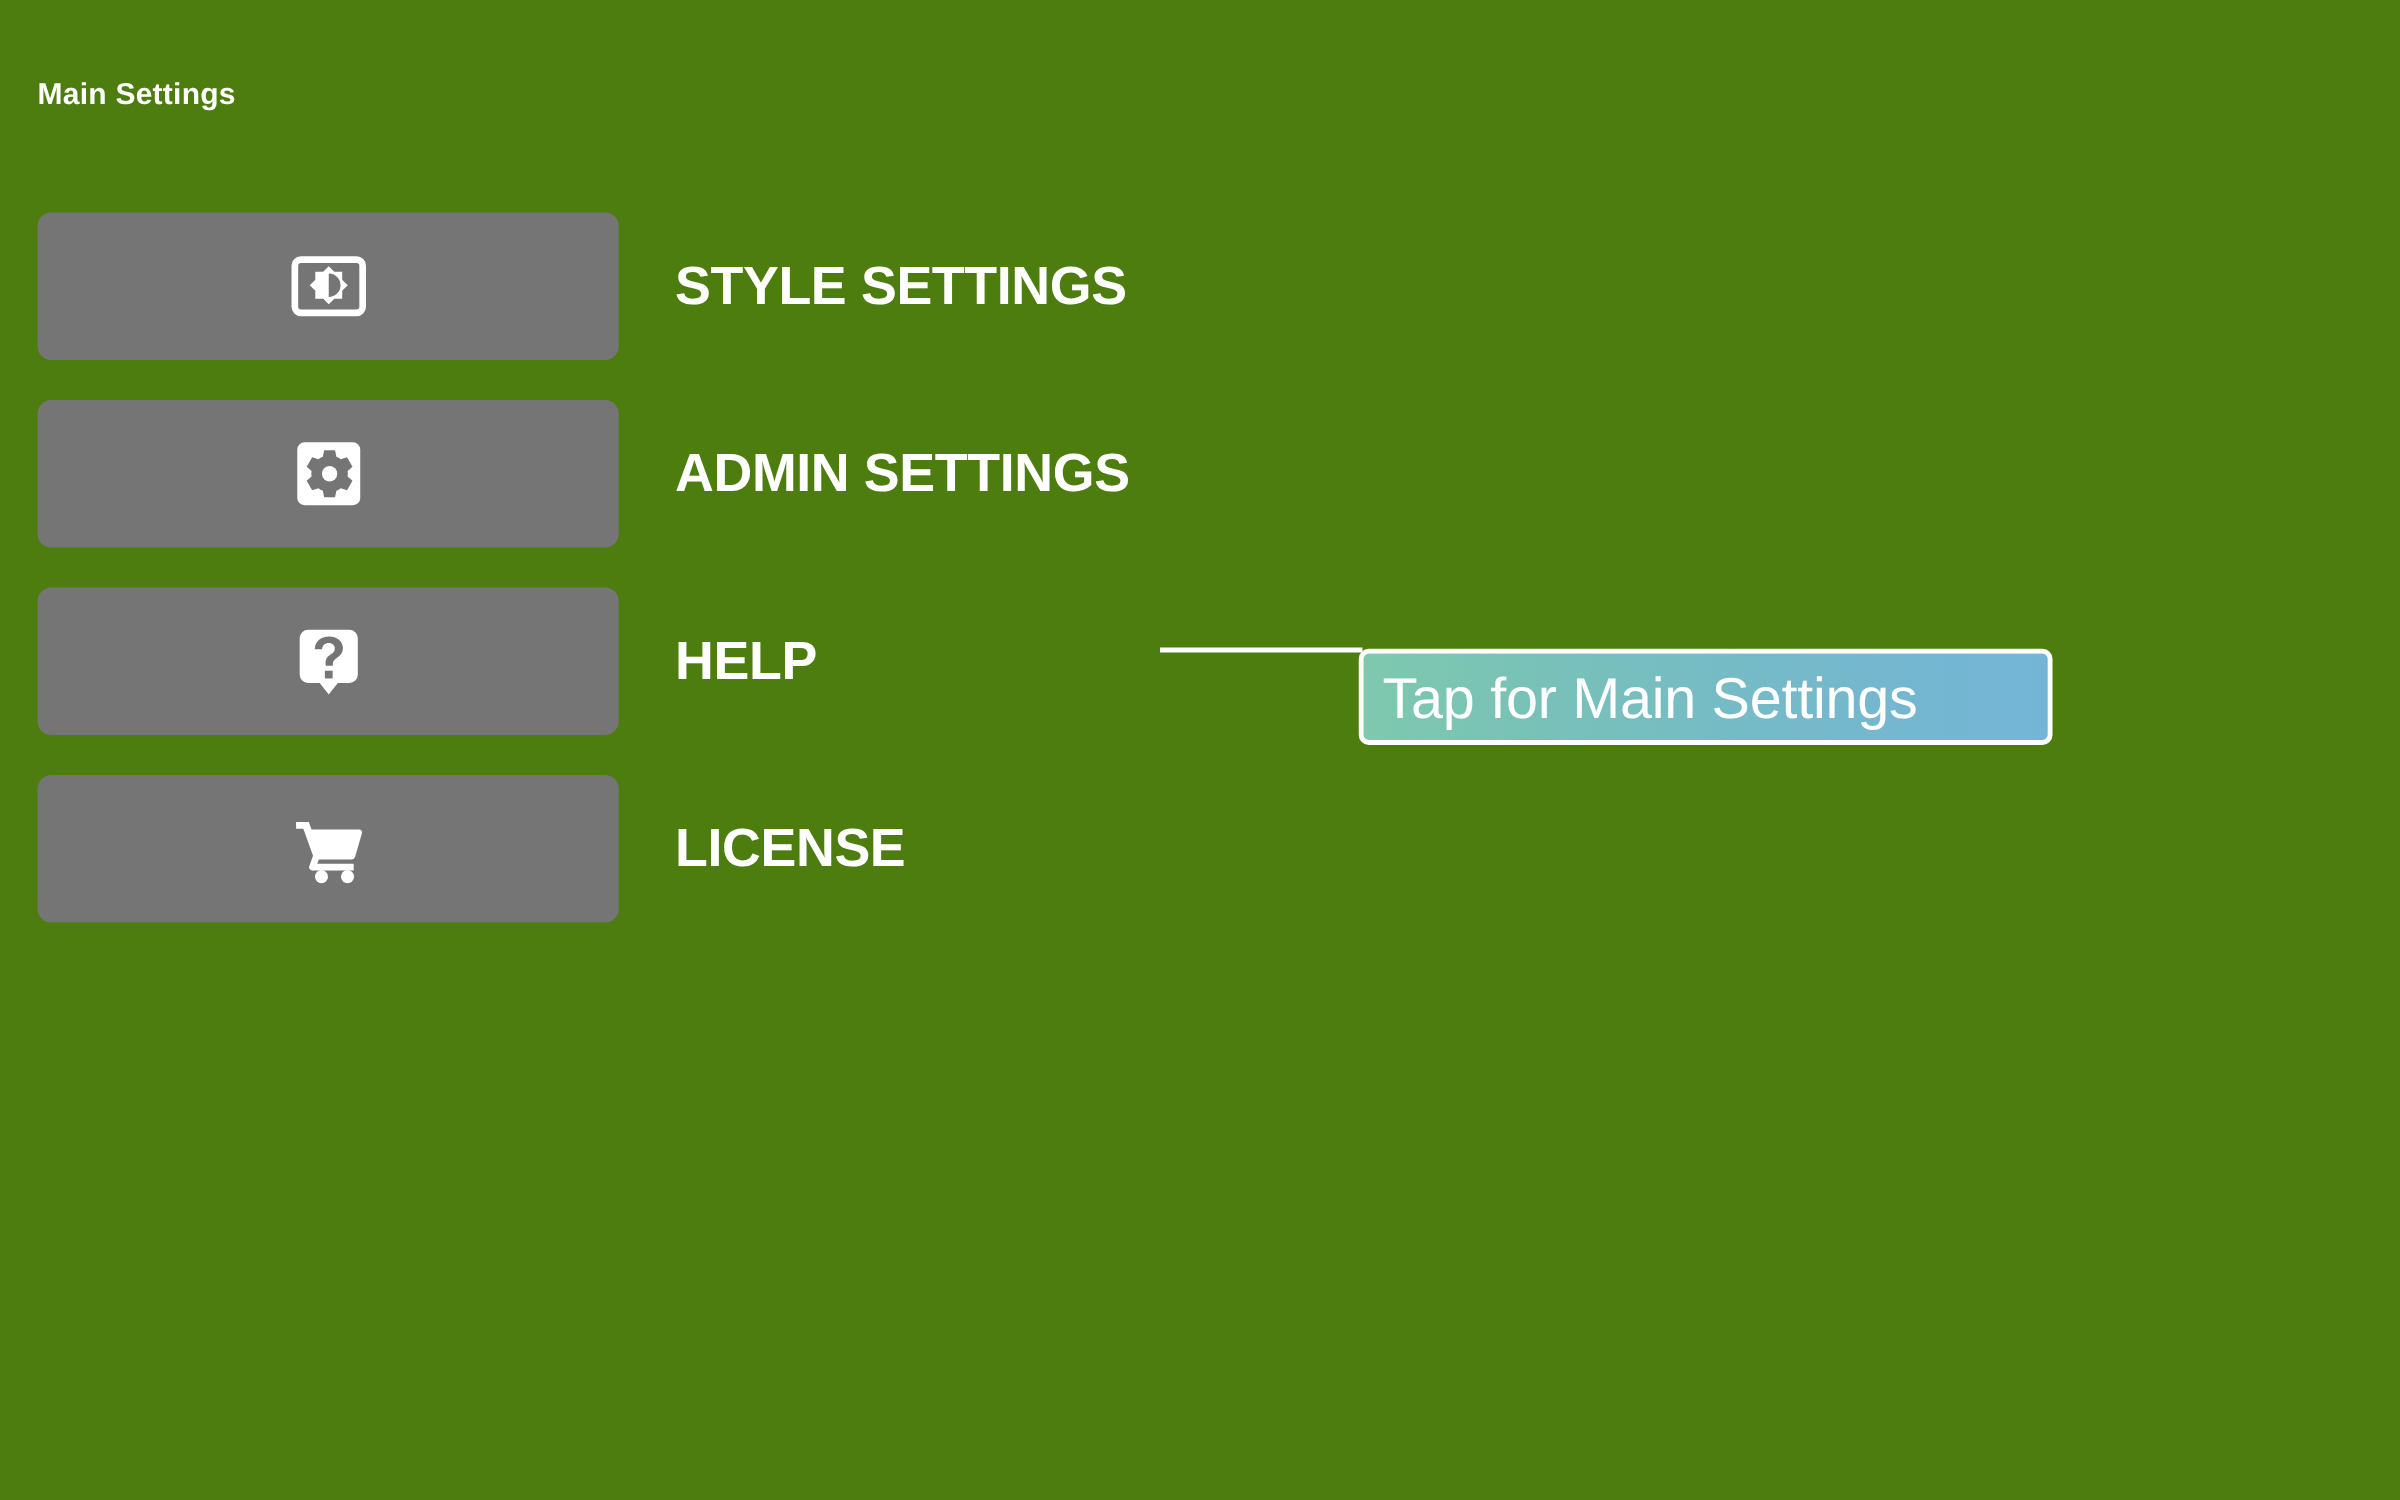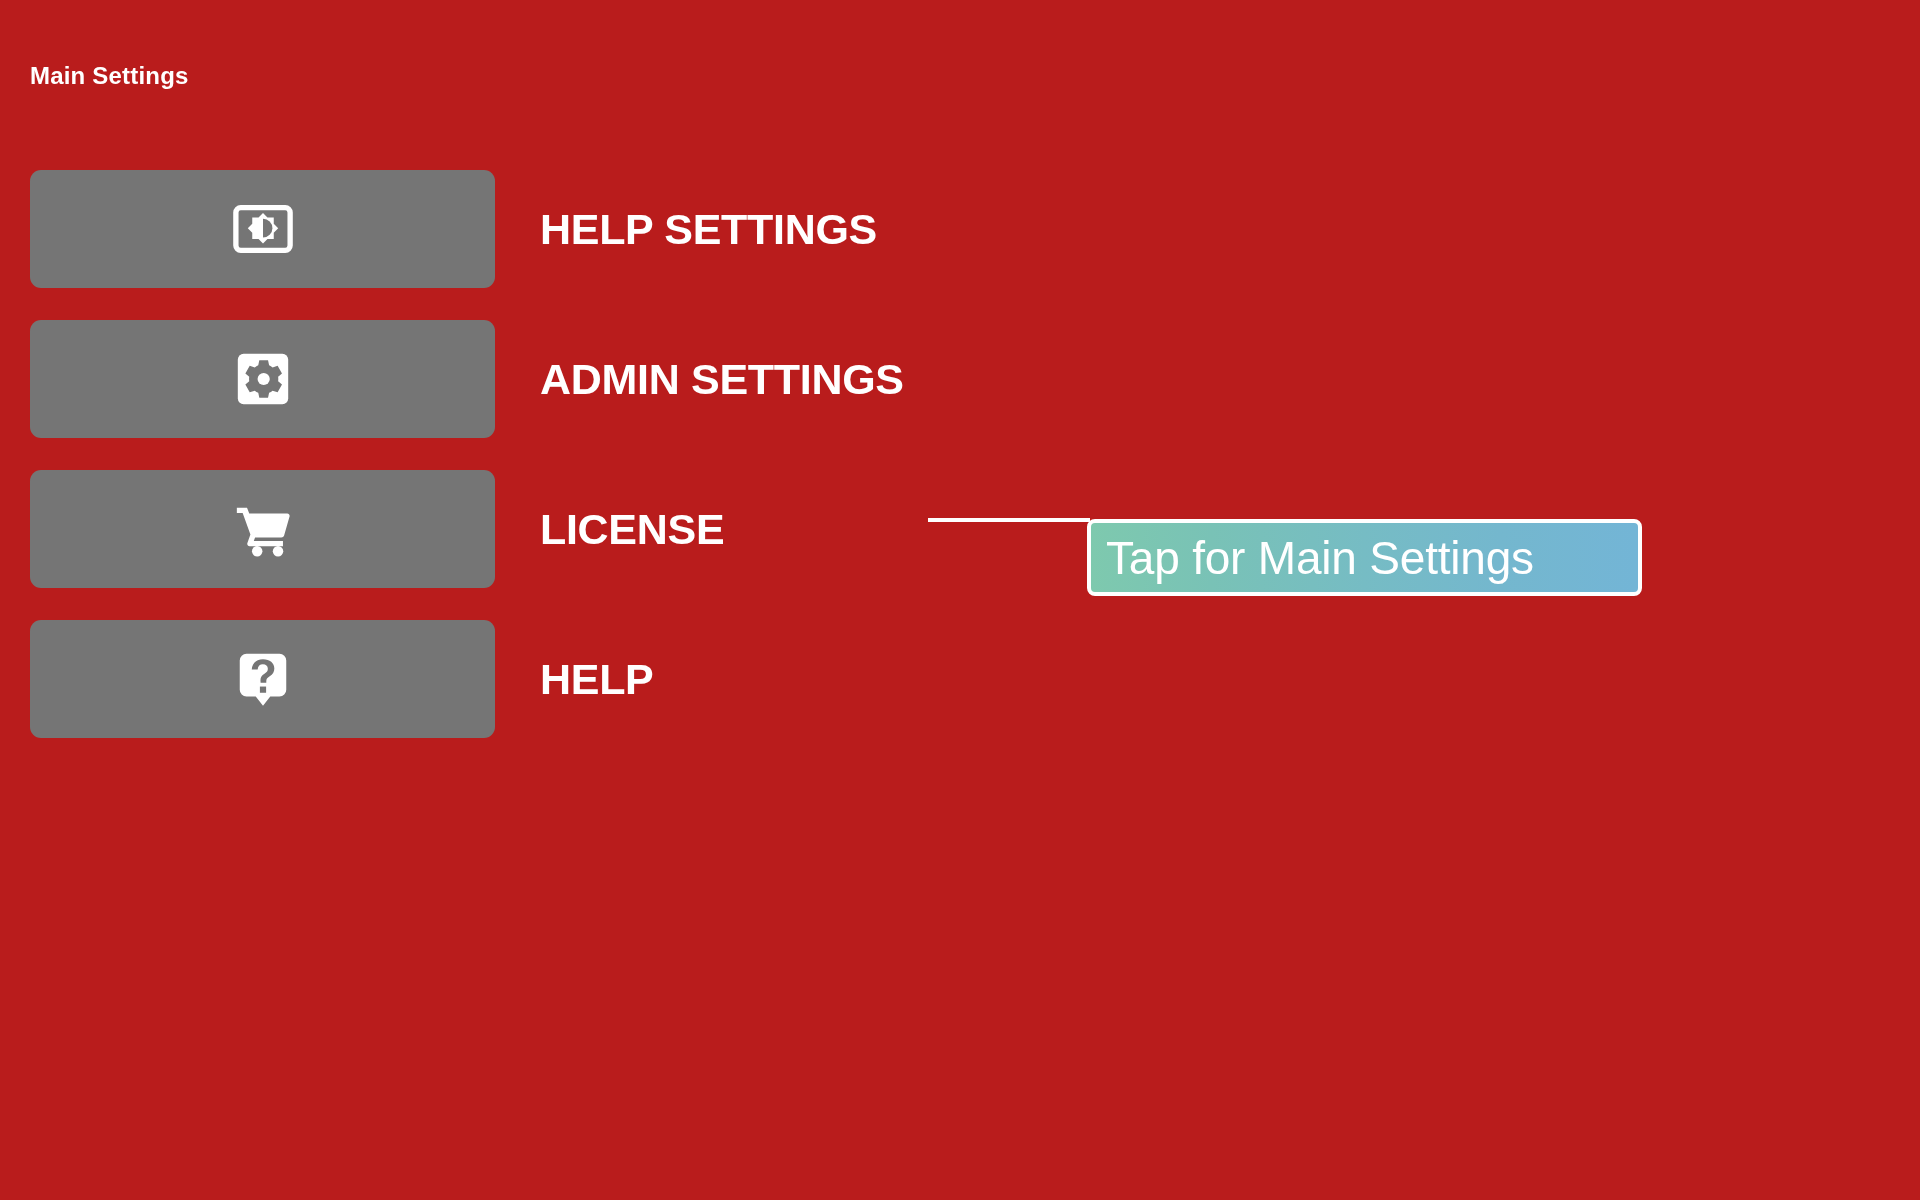--- a/index.html
+++ b/index.html
@@ -13,21 +13,21 @@
     height: 1200px;
     position: relative;
     overflow: hidden;
     font-family: "Liberation Sans", sans-serif;
     -webkit-font-smoothing: antialiased;
   }
 
   .screen {
     position: absolute;
     inset: 0;
-    background: #b91c1c;
+    background: #4d7c0f;
   }
 
   
   .page-title {
     position: absolute;
     left: 30px;
     top: 62px;
     font-size: 24px;
     font-weight: bold;
     color: #ffffff;
@@ -130,60 +130,60 @@
     <div class="menu-row">
       <div class="icon-button">
         <span class="icon-wrap">
           <svg viewBox="0 0 64 64" xmlns="http://www.w3.org/2000/svg">
             <path d="M9 10h46a5 5 0 0 1 5 5v34a5 5 0 0 1-5 5H9a5 5 0 0 1-5-5V15a5 5 0 0 1 5-5z" fill="none" stroke="#ffffff" stroke-width="5.5"></path>
             <path d="M32 15.5l4.6 4.6h6.5v6.5l4.6 4.6-4.6 4.6v6.5h-6.5L32 46.9l-4.6-4.6h-6.5v-6.5L16.3 31.2l4.6-4.6v-6.5h6.5z" fill="#ffffff"></path>
             <path d="M32 21.5a9.7 9.7 0 0 1 0 19.4z" fill="#757575"></path>
           </svg>
         </span>
       </div>
-      <div class="menu-label">HELP SETTINGS</div>
+      <div class="menu-label">STYLE SETTINGS</div>
     </div>
 
     <div class="menu-row">
       <div class="icon-button">
         <span class="icon-wrap">
           <svg viewBox="0 0 64 64" xmlns="http://www.w3.org/2000/svg">
             <path d="M12 6h40a6 6 0 0 1 6 6v40a6 6 0 0 1-6 6H12a6 6 0 0 1-6-6V12a6 6 0 0 1 6-6z" fill="#ffffff"></path>
             <path d="M37.2 12.6l1.1 5.3a14.3 14.3 0 0 1 3.6 2.1l5.2-1.6 4.5 7.8-4 3.6a14 14 0 0 1 0 4.4l4 3.6-4.5 7.8-5.2-1.6a14.3 14.3 0 0 1-3.6 2.1l-1.1 5.3h-9l-1.1-5.3a14.3 14.3 0 0 1-3.6-2.1l-5.2 1.6-4.5-7.8 4-3.6a14 14 0 0 1 0-4.4l-4-3.6 4.5-7.8 5.2 1.6a14.3 14.3 0 0 1 3.6-2.1l1.1-5.3z" fill="#757575"></path>
             <circle cx="32.7" cy="32" r="6.3" fill="#ffffff"></circle>
           </svg>
         </span>
       </div>
       <div class="menu-label">ADMIN SETTINGS</div>
     </div>
 
     <div class="menu-row">
       <div class="icon-button">
         <span class="icon-wrap">
           <svg viewBox="0 0 64 64" xmlns="http://www.w3.org/2000/svg">
+            <path d="M15 6h34a7 7 0 0 1 7 7v30a7 7 0 0 1-7 7h-9.5L32 59.5 24.5 50H15a7 7 0 0 1-7-7V13a7 7 0 0 1 7-7z" fill="#ffffff"></path>
+            <path d="M32 11.5c-6.6 0-11.3 4.3-11.6 10.6h6.1c.2-3.2 2.3-5.2 5.4-5.2 3 0 5.1 1.9 5.1 4.5 0 2.2-.9 3.4-3.5 5.1-3 2-4.3 4-4.1 7.5l.1 1.8h5.9v-1.5c0-2.3.8-3.5 3.5-5.2 3.2-2 4.8-4.5 4.8-8 0-5.6-4.6-9.6-11.7-9.6z" fill="#757575"></path>
+            <rect x="28.8" y="39.8" width="6.4" height="6.4" fill="#757575"></rect>
+          </svg>
+        </span>
+      </div>
+      <div class="menu-label">HELP</div>
+    </div>
+
+    <div class="menu-row">
+      <div class="icon-button">
+        <span class="icon-wrap">
+          <svg viewBox="0 0 64 64" xmlns="http://www.w3.org/2000/svg">
             <path d="M5 10h10.5l2.3 6H57a2.5 2.5 0 0 1 2.4 3.2l-5.6 19.4a3 3 0 0 1-2.9 2.2H23.8l-1.3 3.6h30.1v5.5H18.3a2.6 2.6 0 0 1-2.4-3.5l3.1-8.6L11 15.5H5z" fill="#ffffff"></path>
             <circle cx="26" cy="55" r="5.4" fill="#ffffff"></circle>
             <circle cx="47.5" cy="55" r="5.4" fill="#ffffff"></circle>
           </svg>
         </span>
       </div>
       <div class="menu-label">LICENSE</div>
-    </div>
-
-    <div class="menu-row">
-      <div class="icon-button">
-        <span class="icon-wrap">
-          <svg viewBox="0 0 64 64" xmlns="http://www.w3.org/2000/svg">
-            <path d="M15 6h34a7 7 0 0 1 7 7v30a7 7 0 0 1-7 7h-9.5L32 59.5 24.5 50H15a7 7 0 0 1-7-7V13a7 7 0 0 1 7-7z" fill="#ffffff"></path>
-            <path d="M32 11.5c-6.6 0-11.3 4.3-11.6 10.6h6.1c.2-3.2 2.3-5.2 5.4-5.2 3 0 5.1 1.9 5.1 4.5 0 2.2-.9 3.4-3.5 5.1-3 2-4.3 4-4.1 7.5l.1 1.8h5.9v-1.5c0-2.3.8-3.5 3.5-5.2 3.2-2 4.8-4.5 4.8-8 0-5.6-4.6-9.6-11.7-9.6z" fill="#757575"></path>
-            <rect x="28.8" y="39.8" width="6.4" height="6.4" fill="#757575"></rect>
-          </svg>
-        </span>
-      </div>
-      <div class="menu-label">HELP</div>
     </div>
 
   </div>
 
   <div class="callout-line"></div>
   <div class="tooltip">
     <span class="tooltip-text">Tap for Main Settings</span>
   </div>
 
 </div>

